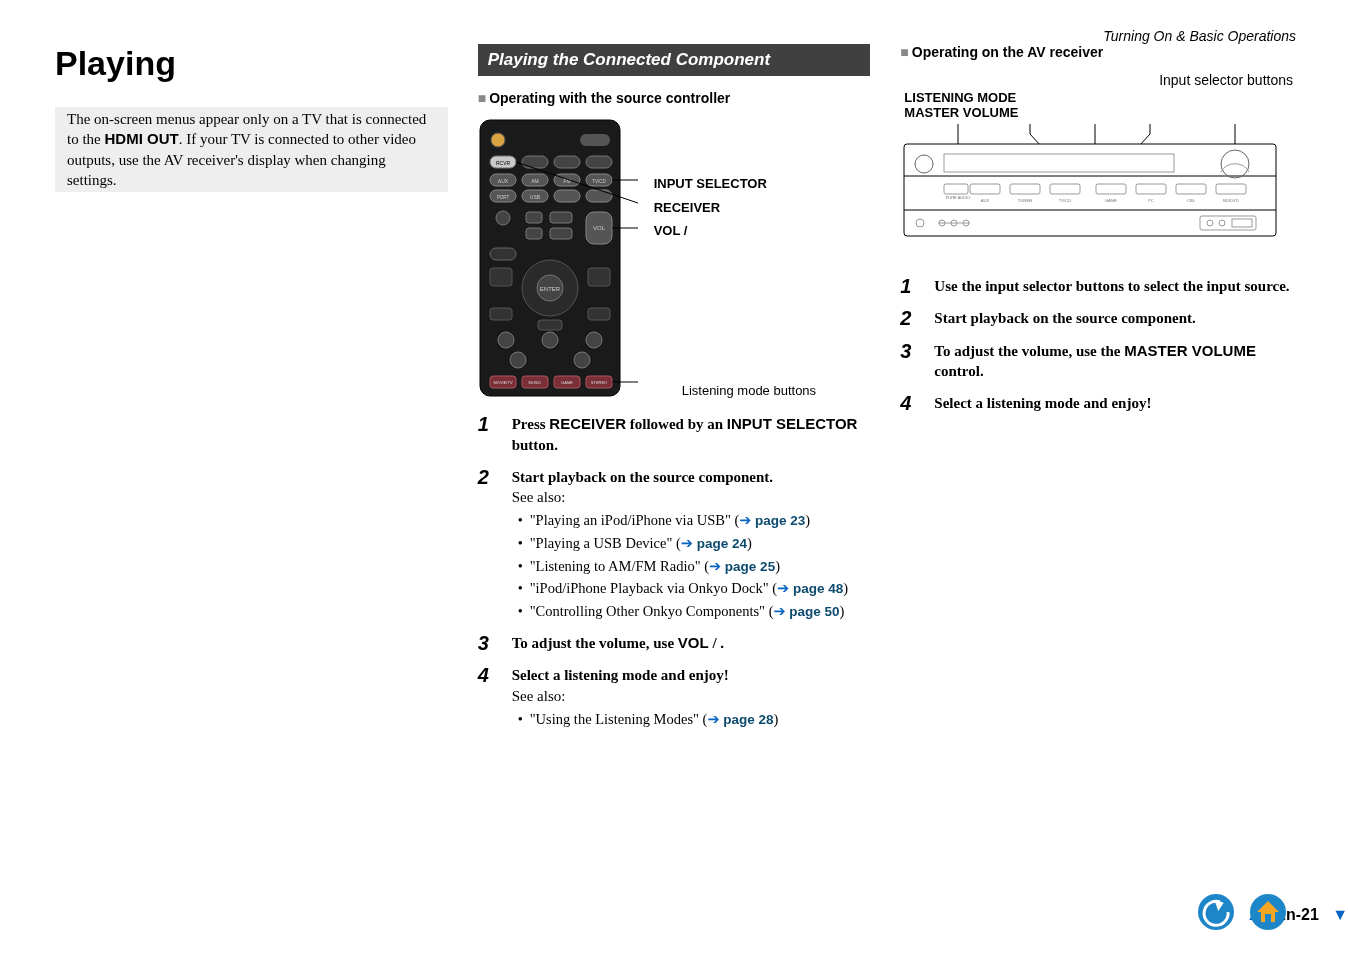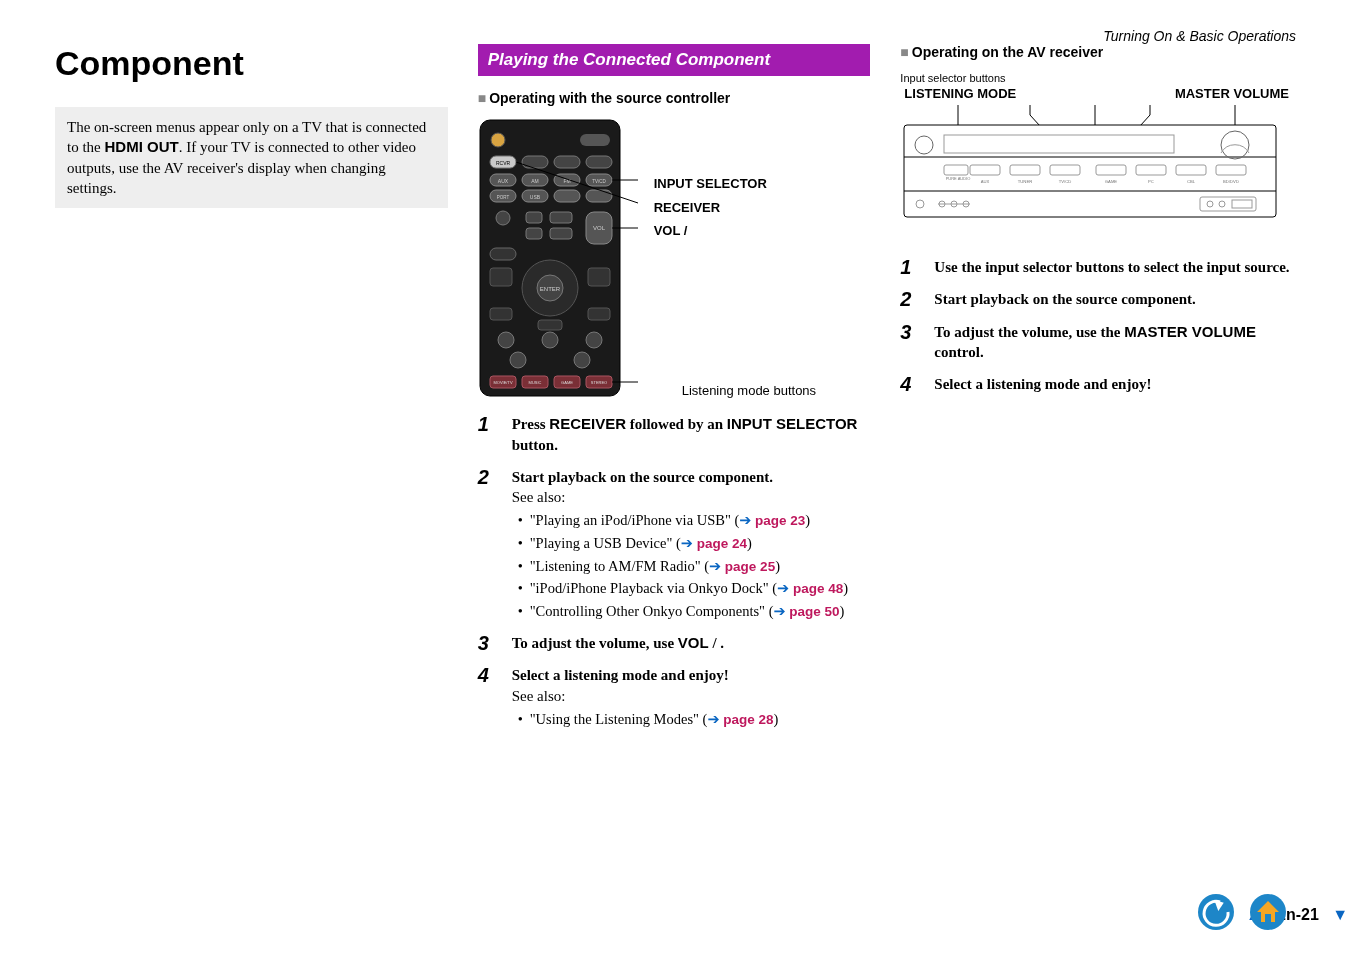--- a/index.html
+++ b/index.html
@@ -30,27 +30,27 @@
     min-width: 0;
   }
   h1.title {
     font-size: 34px;
     font-weight: bold;
     font-family: Arial, sans-serif;
     margin-bottom: 24px;
   }
   .infobox {
     background: #eeeeee;
-    padding: 10px 12px;
+    padding: 2px 12px;
     font-size: 15px;
     line-height: 1.35;
     margin-bottom: 14px;
   }
   .section-bar {
-    background: #a21caf;
+    background: #404040;
     color: #fff;
     font-family: Arial, sans-serif;
     font-weight: bold;
     font-style: italic;
     font-size: 17px;
     padding: 6px 10px;
     margin-bottom: 14px;
   }
   .subheading {
     font-family: Arial, sans-serif;
@@ -116,40 +116,41 @@
     padding-left: 12px;
     margin-bottom: 3px;
     font-size: 14.5px;
   }
   ul.bullets li::before {
     content: "•";
     position: absolute;
     left: 0;
   }
   .pglink {
-    color: #be185d;
+    color: #0c4a6e;
     font-family: Arial, sans-serif;
     font-weight: bold;
     font-size: 13.5px;
     cursor: pointer;
   }
   .arrow-blue { color: #0a66c2; }
   .receiver-labels {
     font-family: Arial, sans-serif;
-    font-size: 11px;
-    text-align: left;
+    font-size: 14px;
+    text-align: right;
     margin-bottom: 2px;
   }
   .receiver-top {
     display: flex;
-    justify-content: space-between;
+    justify-content: flex-end;
     font-family: Arial, sans-serif;
     font-weight: bold;
     font-size: 13px;
     margin: 2px 4px 4px 4px;
+    flex-direction: column;
   }
   .footer {
     position: absolute;
     bottom: 30px;
     left: 0;
     width: 100%;
     text-align: right;
     font-family: Arial, sans-serif;
     font-weight: bold;
     font-size: 16px;
@@ -166,21 +167,21 @@
   .nav-icons svg { cursor: pointer; }
 </style>
 </head>
 <body>
 
 <div class="breadcrumb">Turning On &amp; Basic Operations</div>
 
 <div class="columns">
 
   <div class="col">
-    <h1 class="title">Component</h1>
+    <h1 class="title">Playing</h1>
 
     <div class="infobox">
       <span>The on-screen menus appear only on a TV that is connected to the </span><span class="sans-bold">HDMI OUT</span><span>. If your TV is connected to other video outputs, use the AV receiver's display when changing settings.</span>
     </div>
 
   </div>
 
   <div class="col">
     <div class="section-bar">Playing the Connected Component</div>
 

